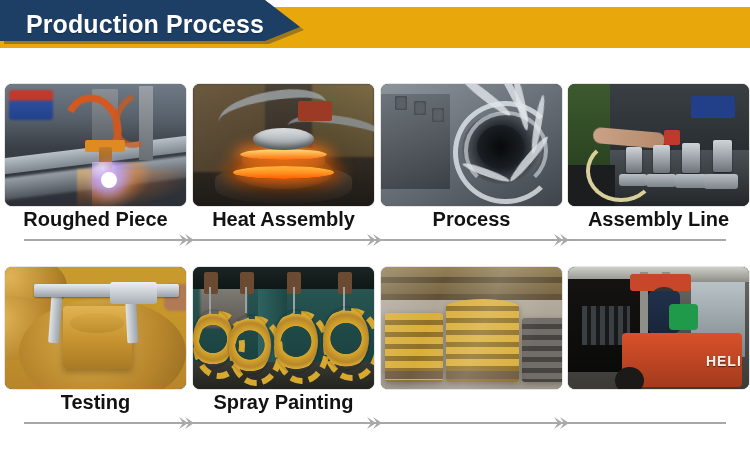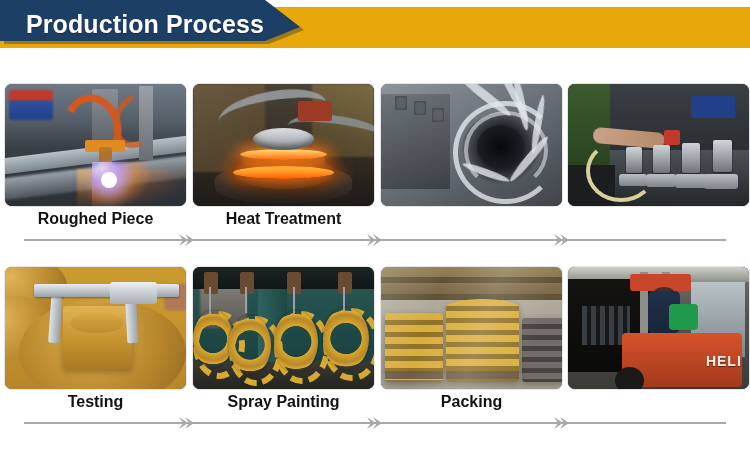--- a/index.html
+++ b/index.html
@@ -215,21 +215,21 @@
   .labels {
     position: relative;
     width: 750px;
     height: 26px;
   }
   .label {
     position: absolute;
     top: 0;
     width: 181px;
     text-align: center;
-    font-size: 16px;
+    font-size: 20px;
     font-weight: bold;
     color: #121212;
     line-height: 26px;
     white-space: nowrap;
   }
   .label.c0 { left: 5px; }
   .label.c1 { left: 193px; }
   .label.c2 { left: 381px; }
   .label.c3 { left: 568px; }
 
@@ -347,21 +347,23 @@
         <div class="flange" style="left:59%; top:74%; width:32px; height:14px;"></div>
         <div class="part" style="left:80%; top:46%; width:19px; height:32px;"></div>
         <div class="flange" style="left:75%; top:74%; width:34px; height:15px;"></div>
       </div>
     </div>
 
   </div>
 
   <div class="labels">
     <div class="label c0">Roughed Piece</div>
-    <div class="label c1">Heat Treatment</div>
+    <div class="label c1">Heat Assembly</div>
+    <div class="label c2">Process</div>
+    <div class="label c3">Assembly Line</div>
   </div>
 
   <div class="arrowline">
     <div class="rule"></div>
     <div class="chev k0">
       <svg width="18" height="16" viewBox="0 0 18 16">
           <path d="M2 2 L11 8 L2 14 L6 8 Z" fill="#a8a8a8"></path>
           <path d="M8 2 L17 8 L8 14 L12 8 Z" fill="#a8a8a8"></path>
         </svg>
     </div>
@@ -460,21 +462,20 @@
         <div class="wheel"></div>
         <div class="heli">HELI</div>
       </div>
     </div>
 
   </div>
 
   <div class="labels">
     <div class="label c1">Spray Painting</div>
     <div class="label c0">Testing</div>
-    <div class="label c2">Packing</div>
   </div>
 
   <div class="arrowline">
     <div class="rule"></div>
     <div class="chev k0">
       <svg width="18" height="16" viewBox="0 0 18 16">
           <path d="M2 2 L11 8 L2 14 L6 8 Z" fill="#a8a8a8"></path>
           <path d="M8 2 L17 8 L8 14 L12 8 Z" fill="#a8a8a8"></path>
         </svg>
     </div>

